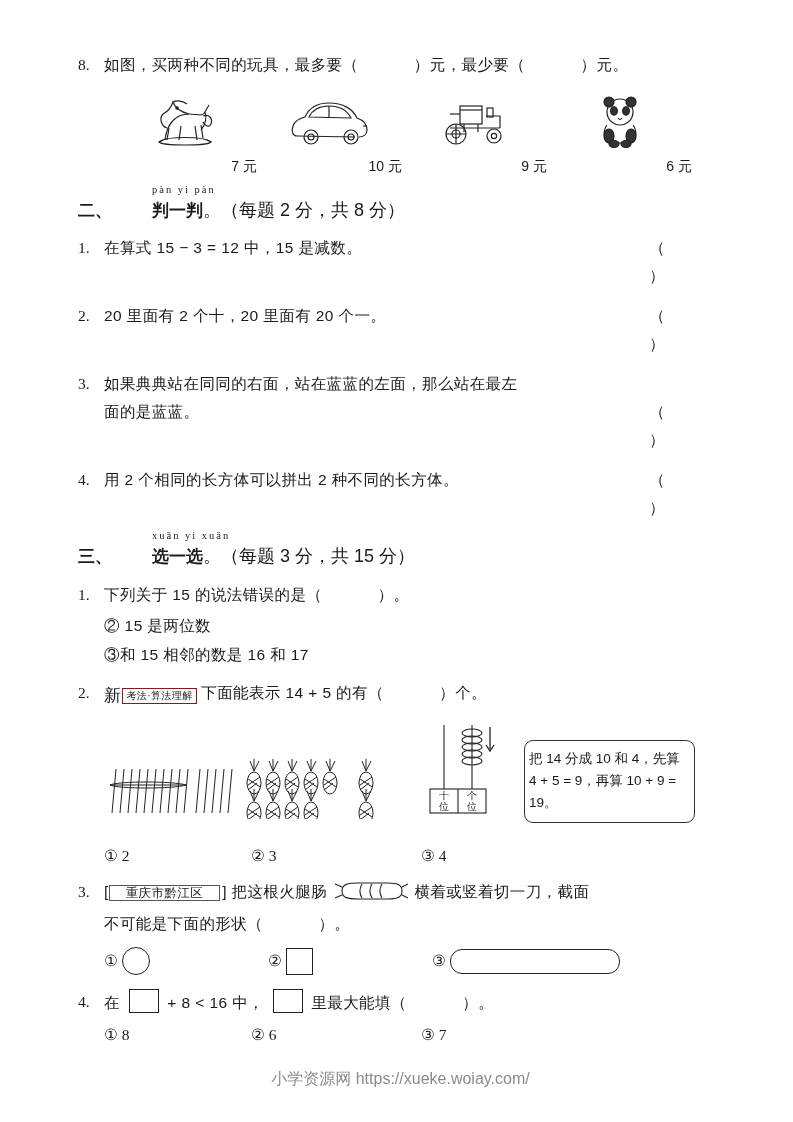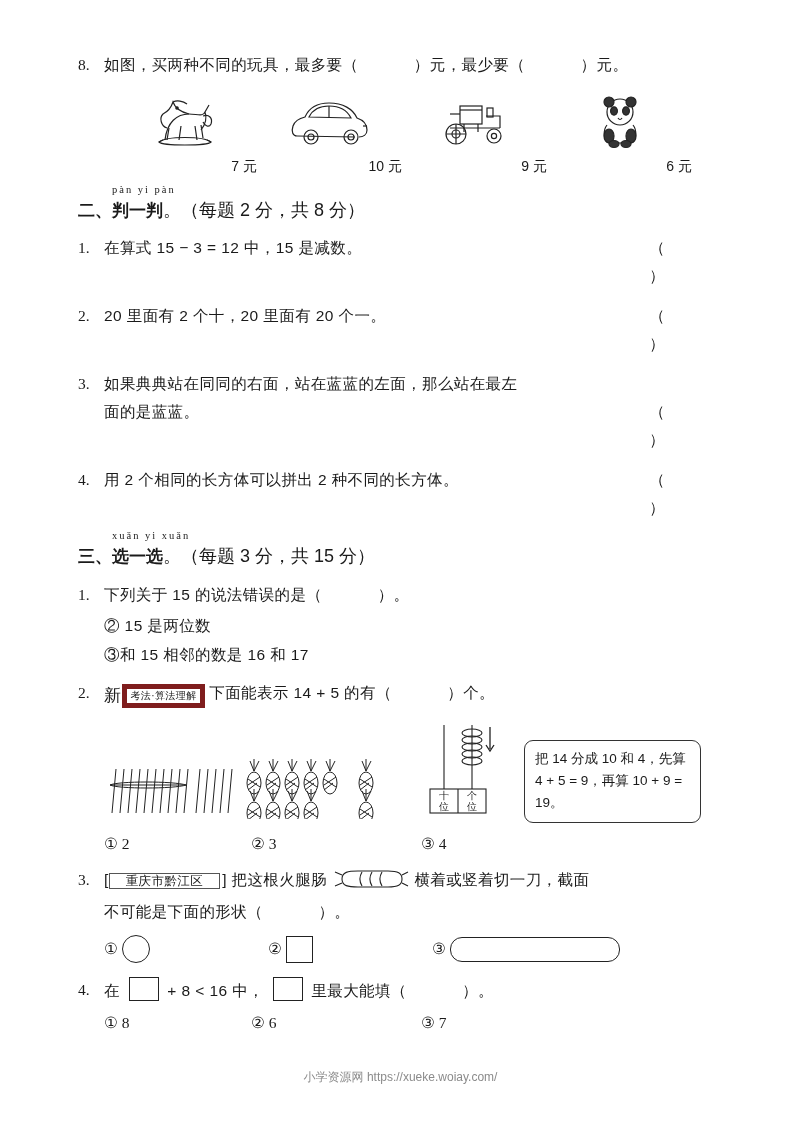--- a/index.html
+++ b/index.html
@@ -88,20 +88,21 @@
   .section-title {
     font-size: 17px;
     font-family: "Liberation Sans", sans-serif;
     font-weight: bold;
     display: flex;
     align-items: flex-end;
   }
   .pinyin-wrap {
     position: relative;
     display: inline-block;
+    margin-left: 40px;
   }
   .pinyin {
     position: absolute;
     top: -15px;
     left: 0;
     width: 100%;
     text-align: center;
     font-size: 10.5px;
     font-weight: normal;
     font-family: "Liberation Serif", serif;
@@ -148,47 +149,47 @@
     align-items: flex-end;
     margin-top: 10px;
     padding-left: 26px;
   }
   .cell-sticks { width: 140px; }
   .cell-pine { width: 170px; }
   .cell-abacus { width: 110px; }
   .note-box {
     border: 1px solid #333;
     border-radius: 9px;
-    padding: 7px 10px 8px 10px;
+    padding: 7px 10px 8px 4px;
     font-size: 13.5px;
     line-height: 22px;
     width: 155px;
     font-family: "Liberation Sans", sans-serif;
   }
   .opts-q2 {
     display: flex;
-    margin-top: 12px;
+    margin-top: 24px;
     padding-left: 26px;
     font-size: 15.5px;
   }
   .opts-q2 .o1 { width: 147px; }
   .opts-q2 .o2 { width: 170px; }
 
   
   .tag-new {
     display: inline-flex;
     align-items: center;
     vertical-align: -3px;
   }
   .tag-new .big {
     font-size: 17px;
     font-family: "Liberation Sans", sans-serif;
   }
   .tag-new .boxed {
-    border: 5px solid #7f1d1d;
+    border: 1px solid #7f1d1d;
     font-size: 10px;
     padding: 1px 3px;
     margin-left: 1px;
     font-family: "Liberation Sans", sans-serif;
     line-height: 12px;
   }
   .region-tag {
     border: 1px solid #555;
     font-size: 12.5px;
     padding: 0px 16px;
@@ -232,21 +233,21 @@
     vertical-align: -5px;
     margin: 0 4px;
   }
 
   
   .watermark {
     position: absolute;
     left: 8px; right: 0;
     top: 1069px;
     text-align: center;
-    font-size: 12px;
+    font-size: 16px;
     color: #8b8b8b;
     font-family: "Liberation Sans", sans-serif;
   }
   .pagefoot {
     position: absolute;
     left: 0; right: 0;
     top: 1124px;
     text-align: center;
     font-size: 14px;
     font-family: "Liberation Sans", sans-serif;

